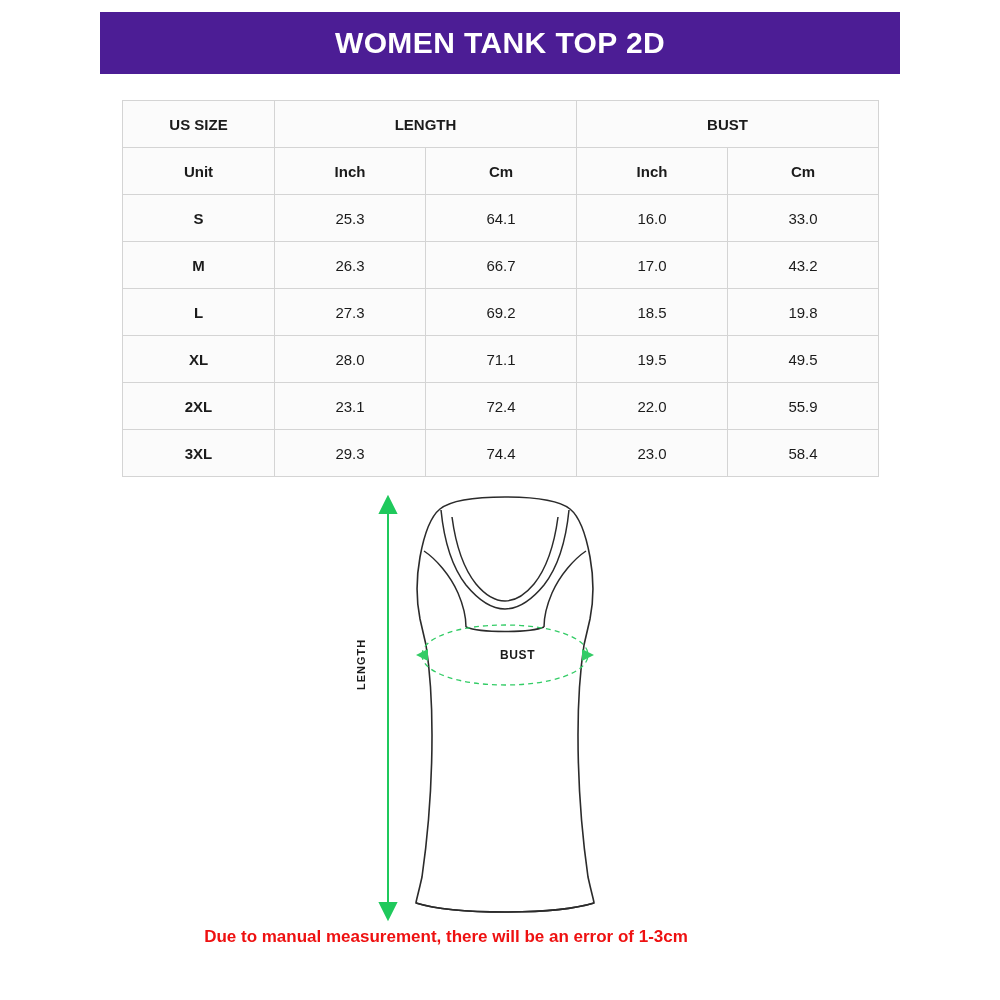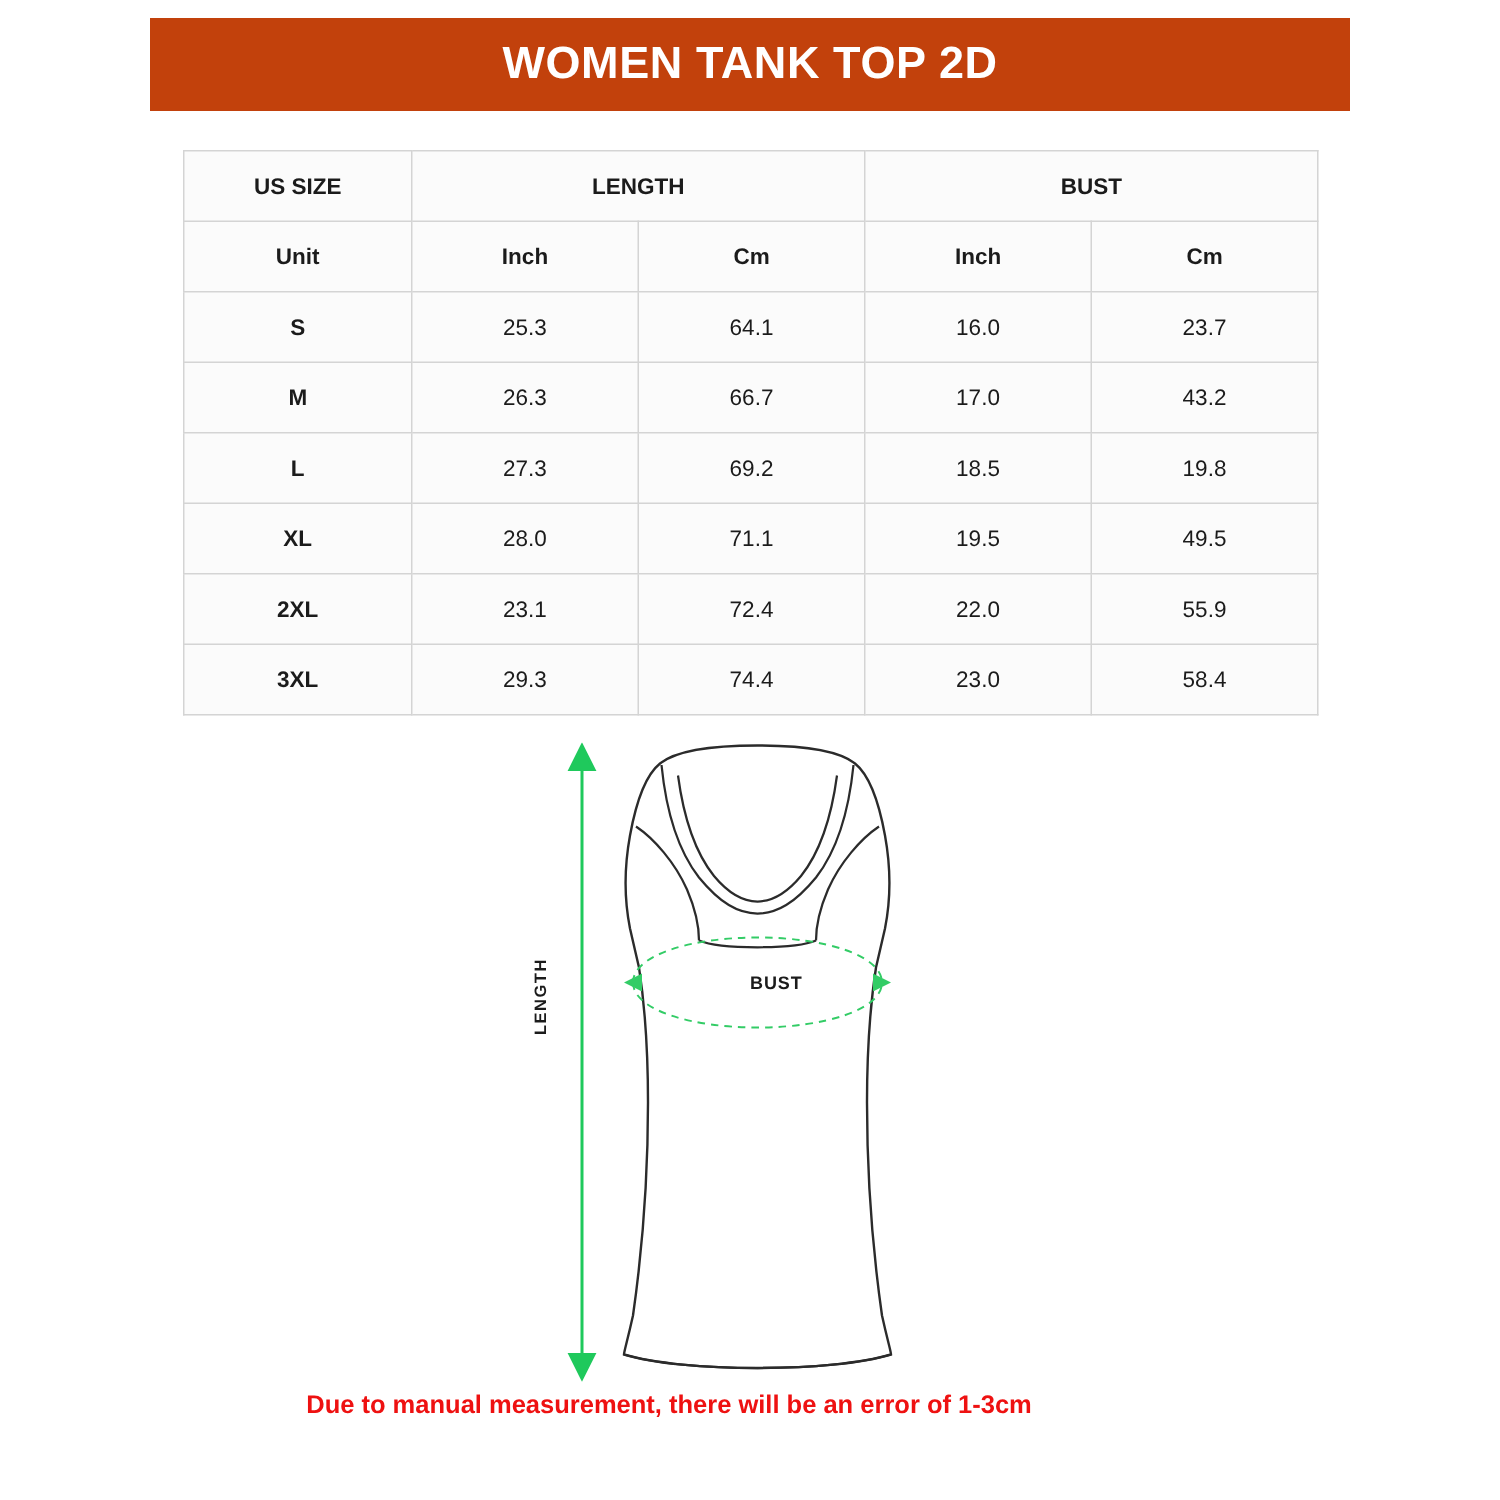--- a/index.html
+++ b/index.html
@@ -16,21 +16,21 @@
     overflow: hidden;
   }
 
   
   .header-bar {
     position: absolute;
     left: 100px;
     top: 12px;
     width: 800px;
     height: 62px;
-    background: #c2410c;
+    background: #4c1d95;
     display: flex;
     align-items: center;
     justify-content: center;
   }
   .header-title {
     color: #ffffff;
     font-size: 30px;
     font-weight: bold;
     letter-spacing: 0.4px;
   }
@@ -142,21 +142,21 @@
       <td>Inch</td>
       <td>Cm</td>
     </tr>
   </thead>
   <tbody>
     <tr>
       <td class="row-label">S</td>
       <td>25.3</td>
       <td>64.1</td>
       <td>16.0</td>
-      <td>23.7</td>
+      <td>33.0</td>
     </tr>
     <tr>
       <td class="row-label">M</td>
       <td>26.3</td>
       <td>66.7</td>
       <td>17.0</td>
       <td>43.2</td>
     </tr>
     <tr>
       <td class="row-label">L</td>

